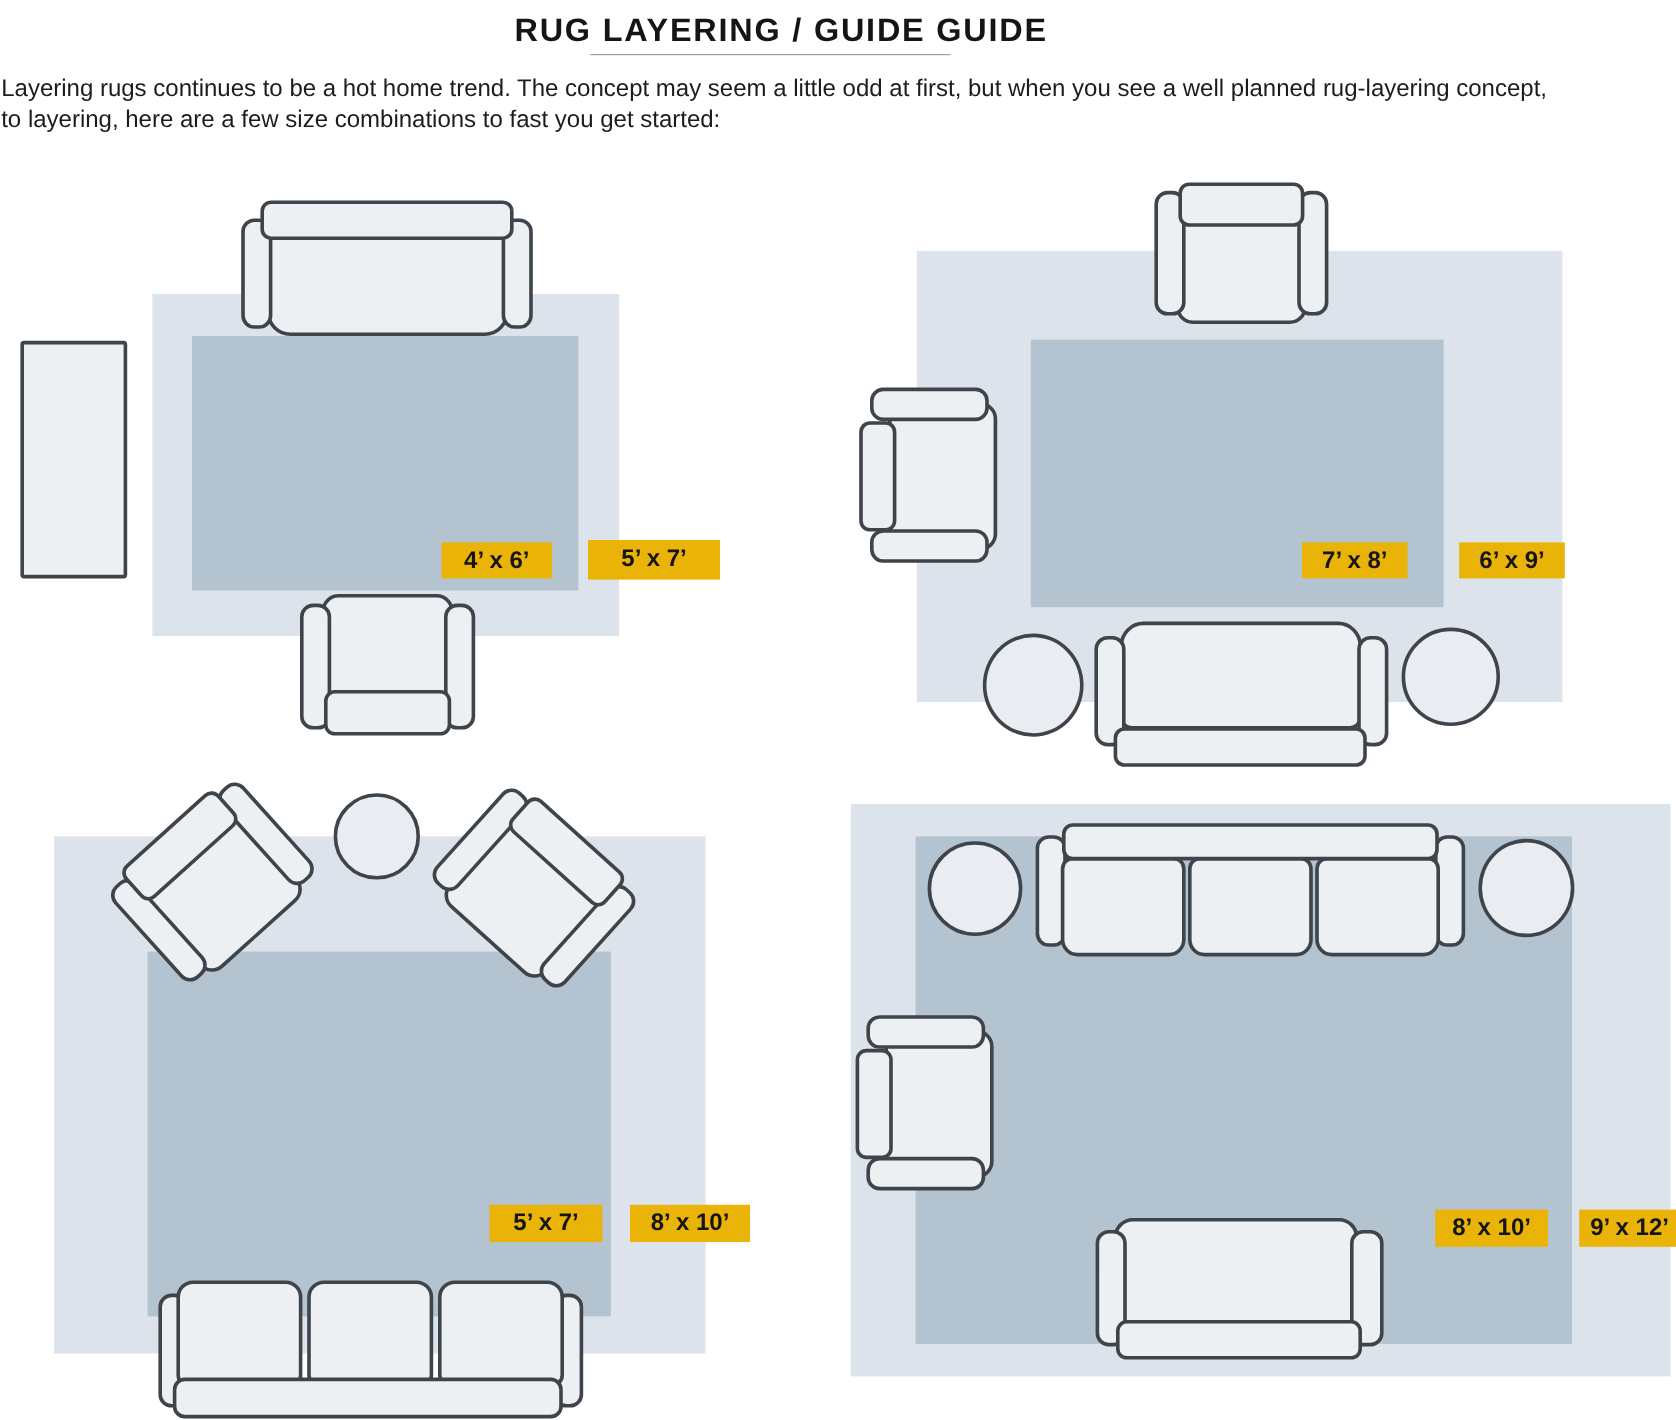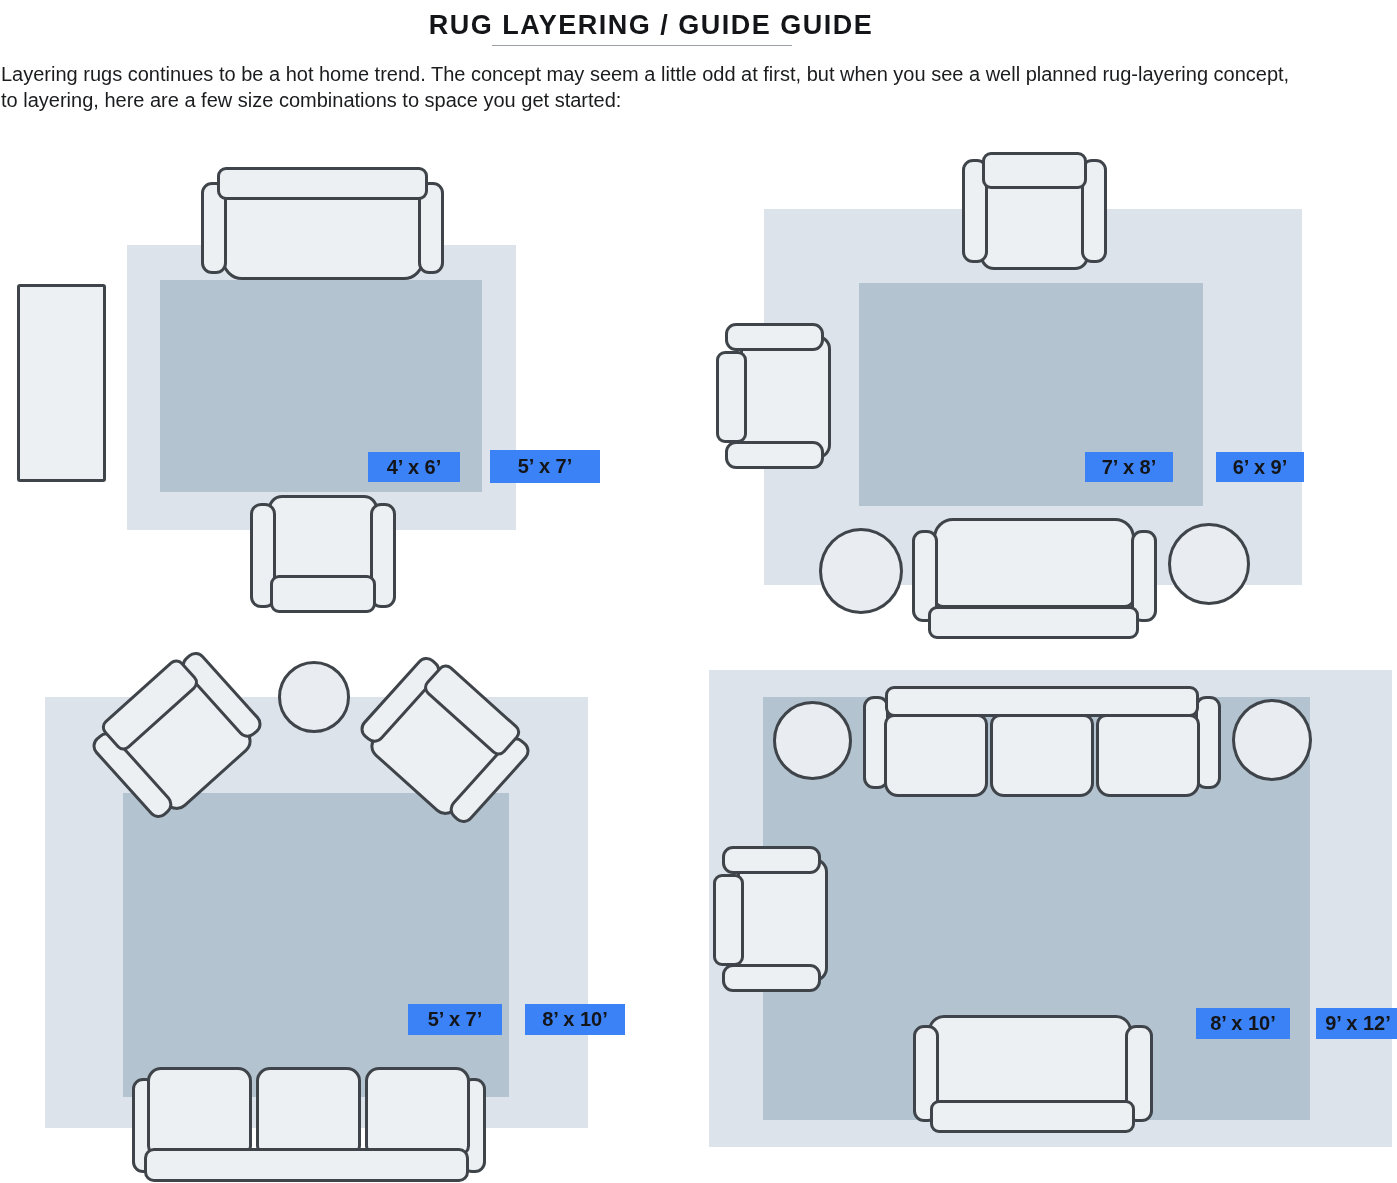--- a/index.html
+++ b/index.html
@@ -22,34 +22,34 @@
   
   .fpart{
     position:absolute;box-sizing:border-box;background:#edf0f3;
     border:3px solid #3e4449;border-radius:12px;
   }
   .pouf{background:#e9edf1;border:3px solid #3e4449;border-radius:50%;}
   .round-table{background:#e9edf1;border:3px solid #3e4449;border-radius:50%;}
   .console{background:#edf0f3;border:3px solid #3e4449;border-radius:3px;}
   
   .size-label{
-    background:#3b82f6;color:#141518;font-weight:700;font-size:20px;
+    background:#eab308;color:#141518;font-weight:700;font-size:20px;
     display:flex;align-items:center;justify-content:center;white-space:nowrap;
   }
   .rot-l{transform:rotate(-42deg);}
   .rot-r{transform:rotate(42deg);}
 </style>
 </head>
 <body>
 
 <div class="abs title">RUG LAYERING / GUIDE GUIDE</div>
 <div class="abs title-rule"></div>
 <div class="abs intro">
   <div class="line">Layering rugs continues to be a hot home trend. The concept may seem a little odd at first, but when you see a well planned rug-layering concept,</div>
-  <div class="line">to layering, here are a few size combinations to space you get started:</div>
+  <div class="line">to layering, here are a few size combinations to fast you get started:</div>
 </div>
 
 <div>
   <div class="abs rug-outer" style="left:127px;top:245px;width:389px;height:285px;"></div>
   <div class="abs rug-inner" style="left:160px;top:280px;width:322px;height:212px;"></div>
 
   <div class="abs console" style="left:17px;top:284px;width:89px;height:198px;"></div>
 
   <div class="abs" style="left:201px;top:165px;width:243px;height:115px;">
     <div class="fpart" style="left:21px;top:26px;width:202px;height:89px;border-radius:10px 10px 20px 20px;"></div>

